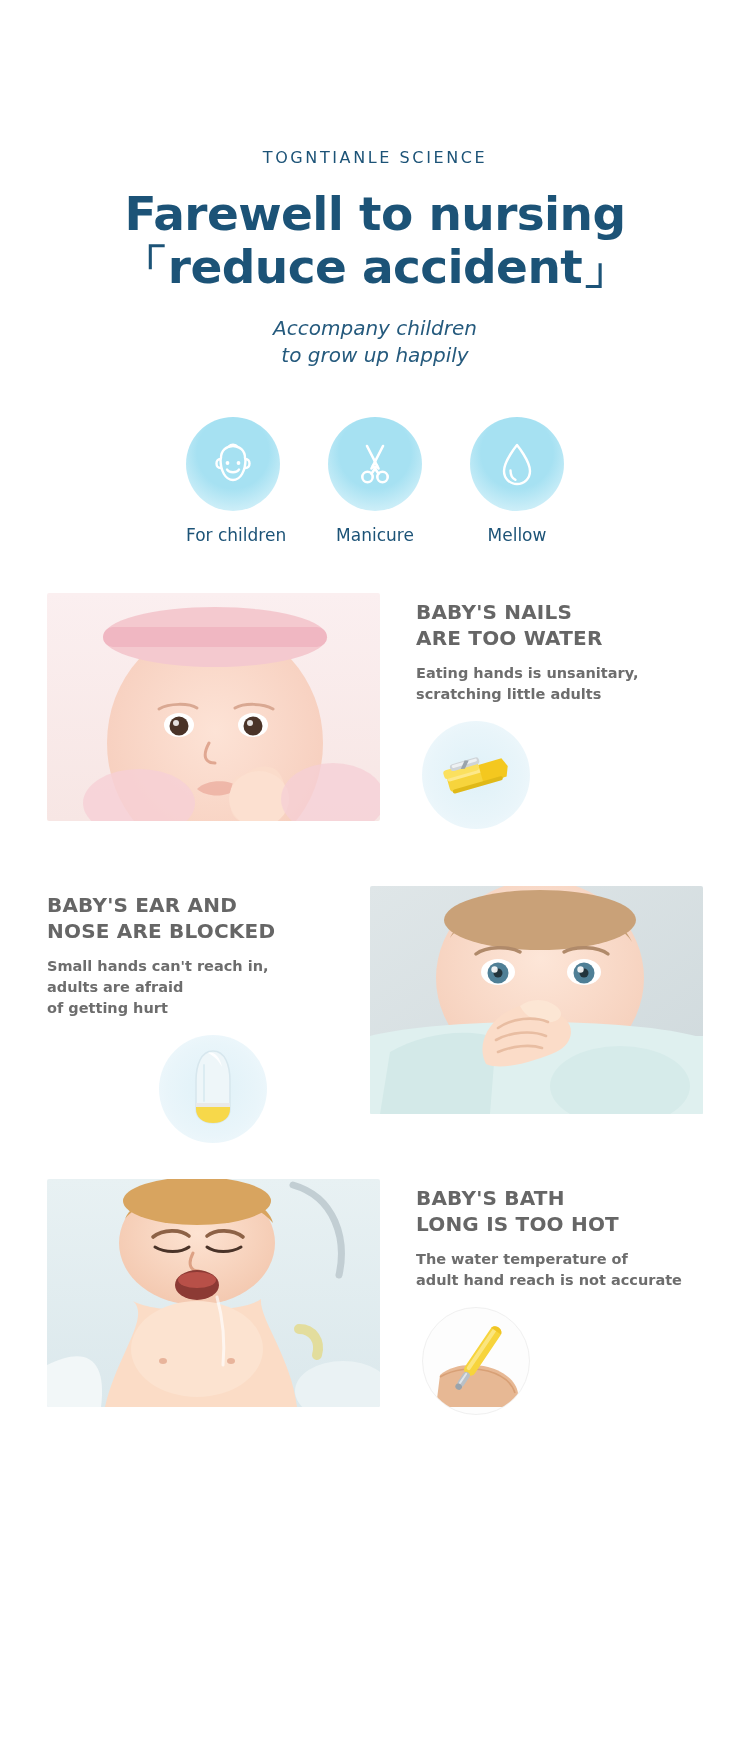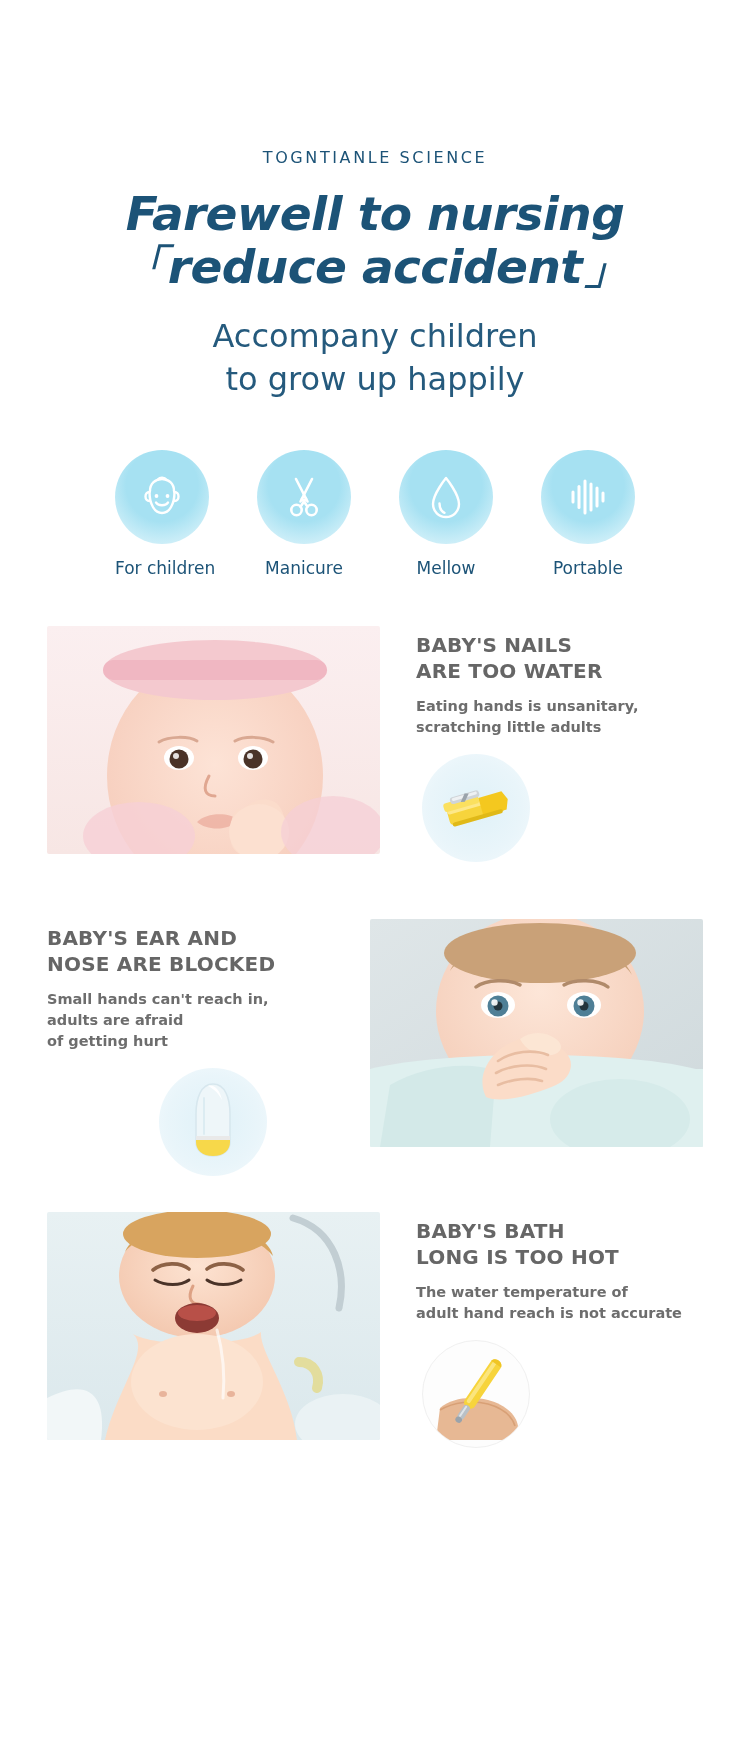--- a/index.html
+++ b/index.html
@@ -15,27 +15,27 @@
   .header { text-align:center; padding-top:150px; }
   .eyebrow {
     font-family:"DejaVu Sans", sans-serif;
     font-size:16px; letter-spacing:2.6px; color:#1c5377;
     font-weight:400; line-height:1;
   }
   .headline {
     margin-top:22px;
     font-family:"DejaVu Sans", sans-serif;
     font-weight:700; font-size:47px; line-height:1.12;
-    color:#1c5377; letter-spacing:-0.6px;font-style:italic;
+    color:#1c5377; letter-spacing:-0.6px;
   }
   .headline .l2 { display:block; white-space:pre; }
   .subtitle {
     margin-top:22px;
     font-family:"DejaVu Sans", sans-serif;
-    font-size:32px; line-height:1.35; color:#255a7d; font-weight:400;
+    font-size:20px; line-height:1.35; color:#255a7d; font-weight:400;font-style:italic;
   }
 
   
   .icon-row {
     margin-top:48px;
     display:flex; justify-content:center; gap:48px;
     padding:0 60px;
   }
   .icon-cell { width:94px; text-align:center; }
   .icon-bubble {
@@ -141,33 +141,20 @@
   <div class="icon-cell">
     <div class="icon-bubble">
       <svg width="44" height="48" viewBox="0 0 44 48" fill="none" stroke="#ffffff" stroke-width="2.4" stroke-linecap="round" stroke-linejoin="round">
         <path d="M22 5 C22 5 35 21 35 31 C35 38.5 29.2 44 22 44 C14.8 44 9 38.5 9 31 C9 21 22 5 22 5 Z"></path>
         <path d="M15.5 30.5 C15.5 35.5 17.5 38.5 20.5 39.8"></path>
       </svg>
     </div>
     <div class="icon-label">Mellow</div>
   </div>
 
-  <div class="icon-cell">
-    <div class="icon-bubble">
-      <svg width="44" height="44" viewBox="0 0 44 44" fill="none" stroke="#ffffff" stroke-width="3" stroke-linecap="round">
-        <path d="M7 17 L7 27"></path>
-        <path d="M13 11.5 L13 32.5"></path>
-        <path d="M19 6 L19 38"></path>
-        <path d="M25 9 L25 35"></path>
-        <path d="M31 13 L31 31"></path>
-        <path d="M37 18 L37 26"></path>
-      </svg>
-    </div>
-    <div class="icon-label">Portable</div>
-  </div>
 
 </div>
 
 <div class="blocks">
 
   <div class="block left">
     <div class="photo">
       <svg class="ph" viewBox="0 0 333 228" preserveAspectRatio="xMidYMid slice">
         <defs>
           <linearGradient id="p1bg" x1="0" y1="0" x2="0" y2="1">

